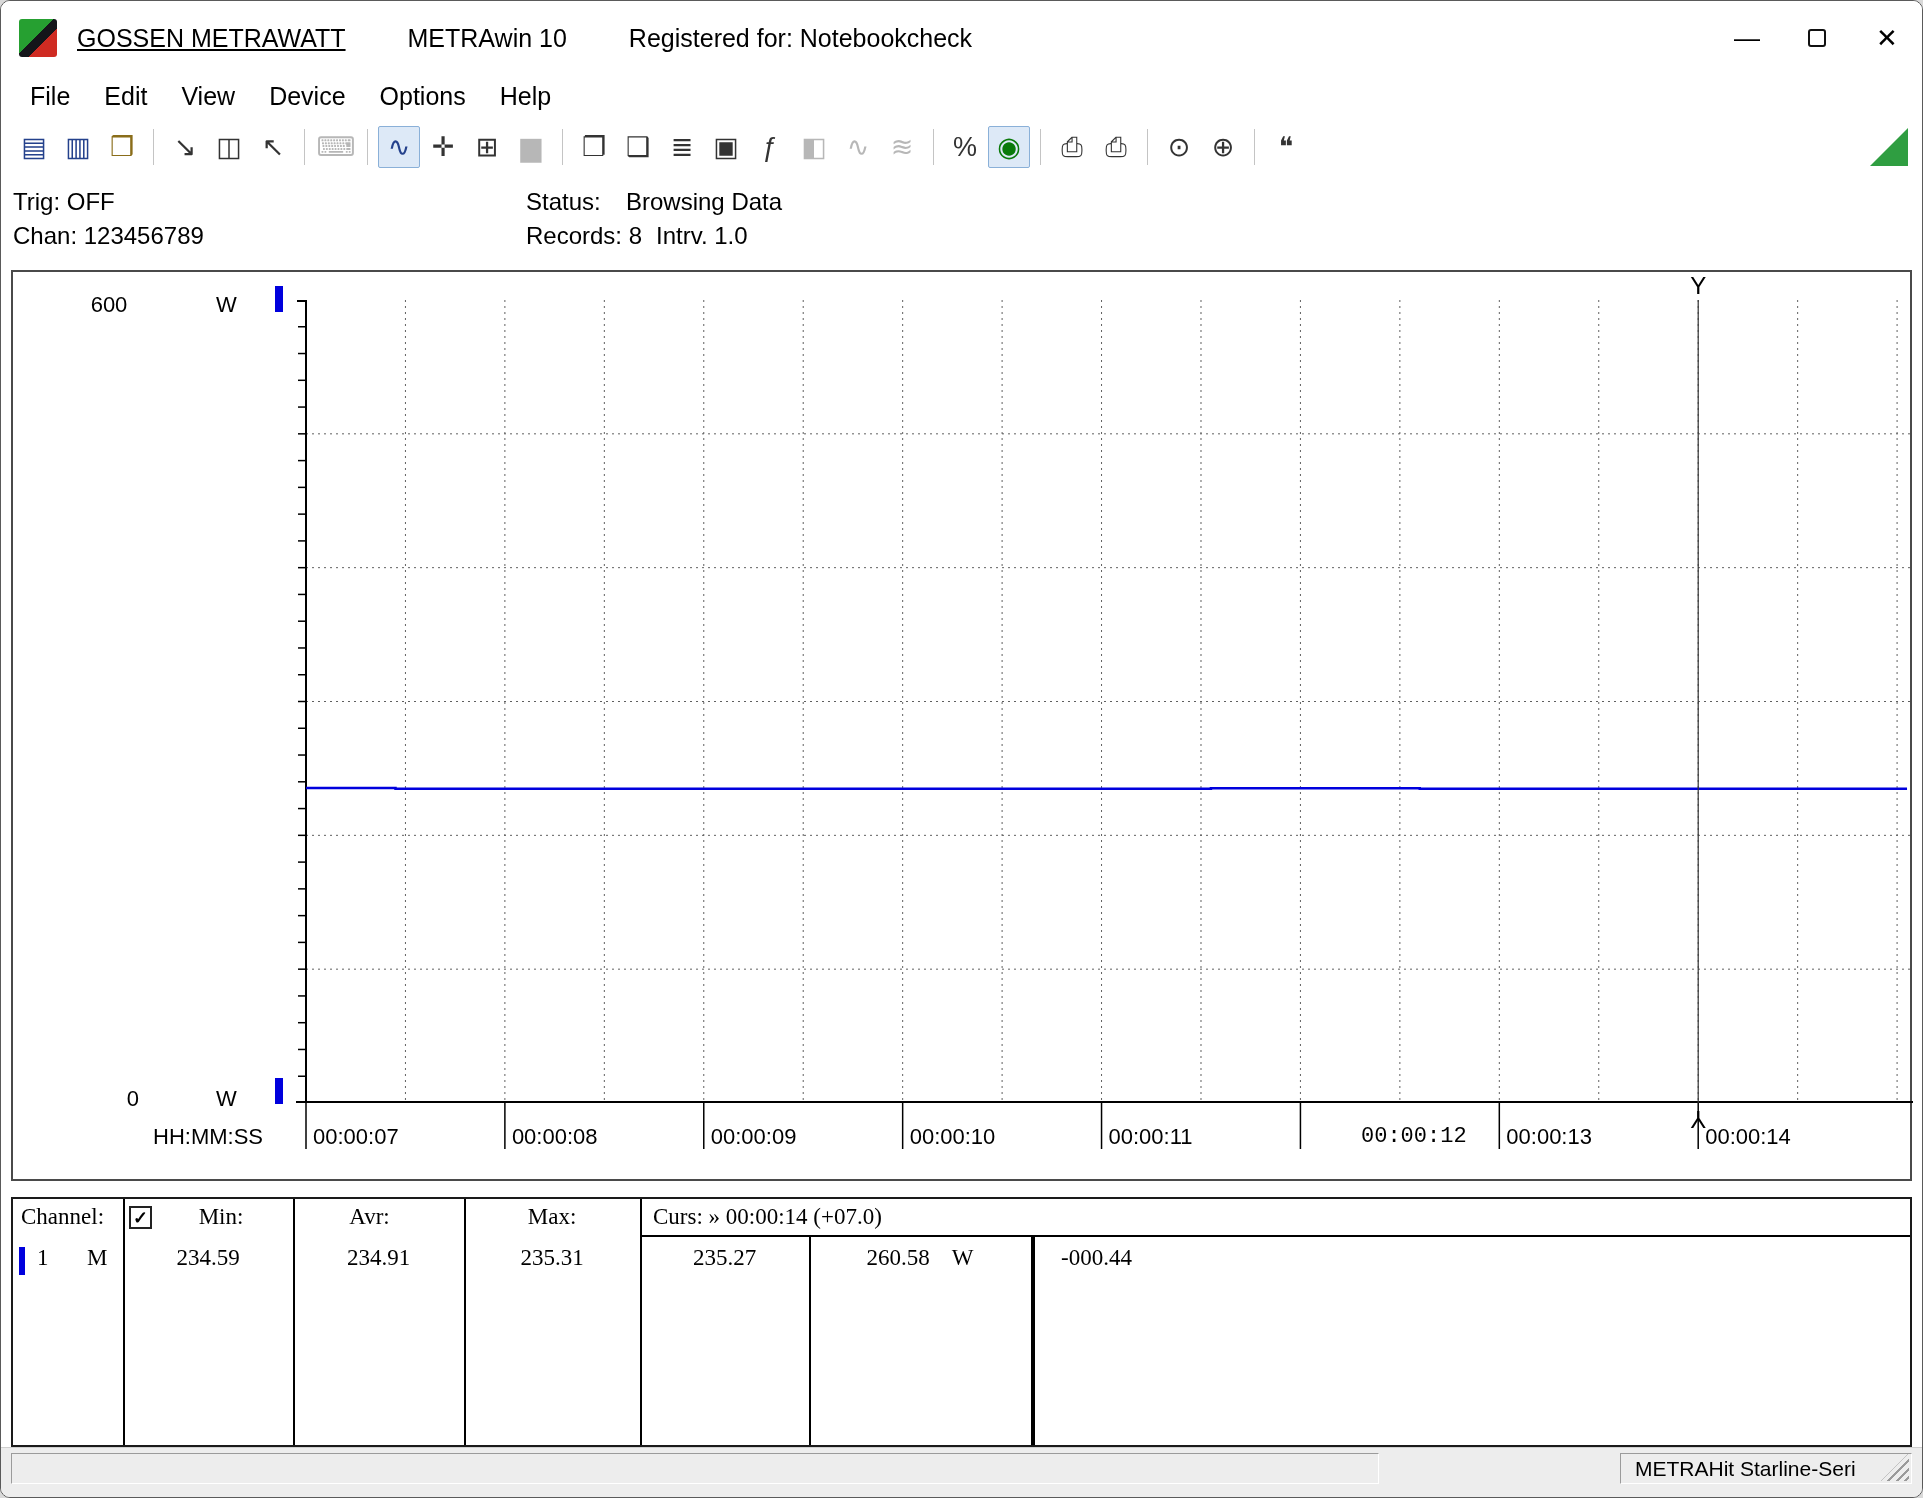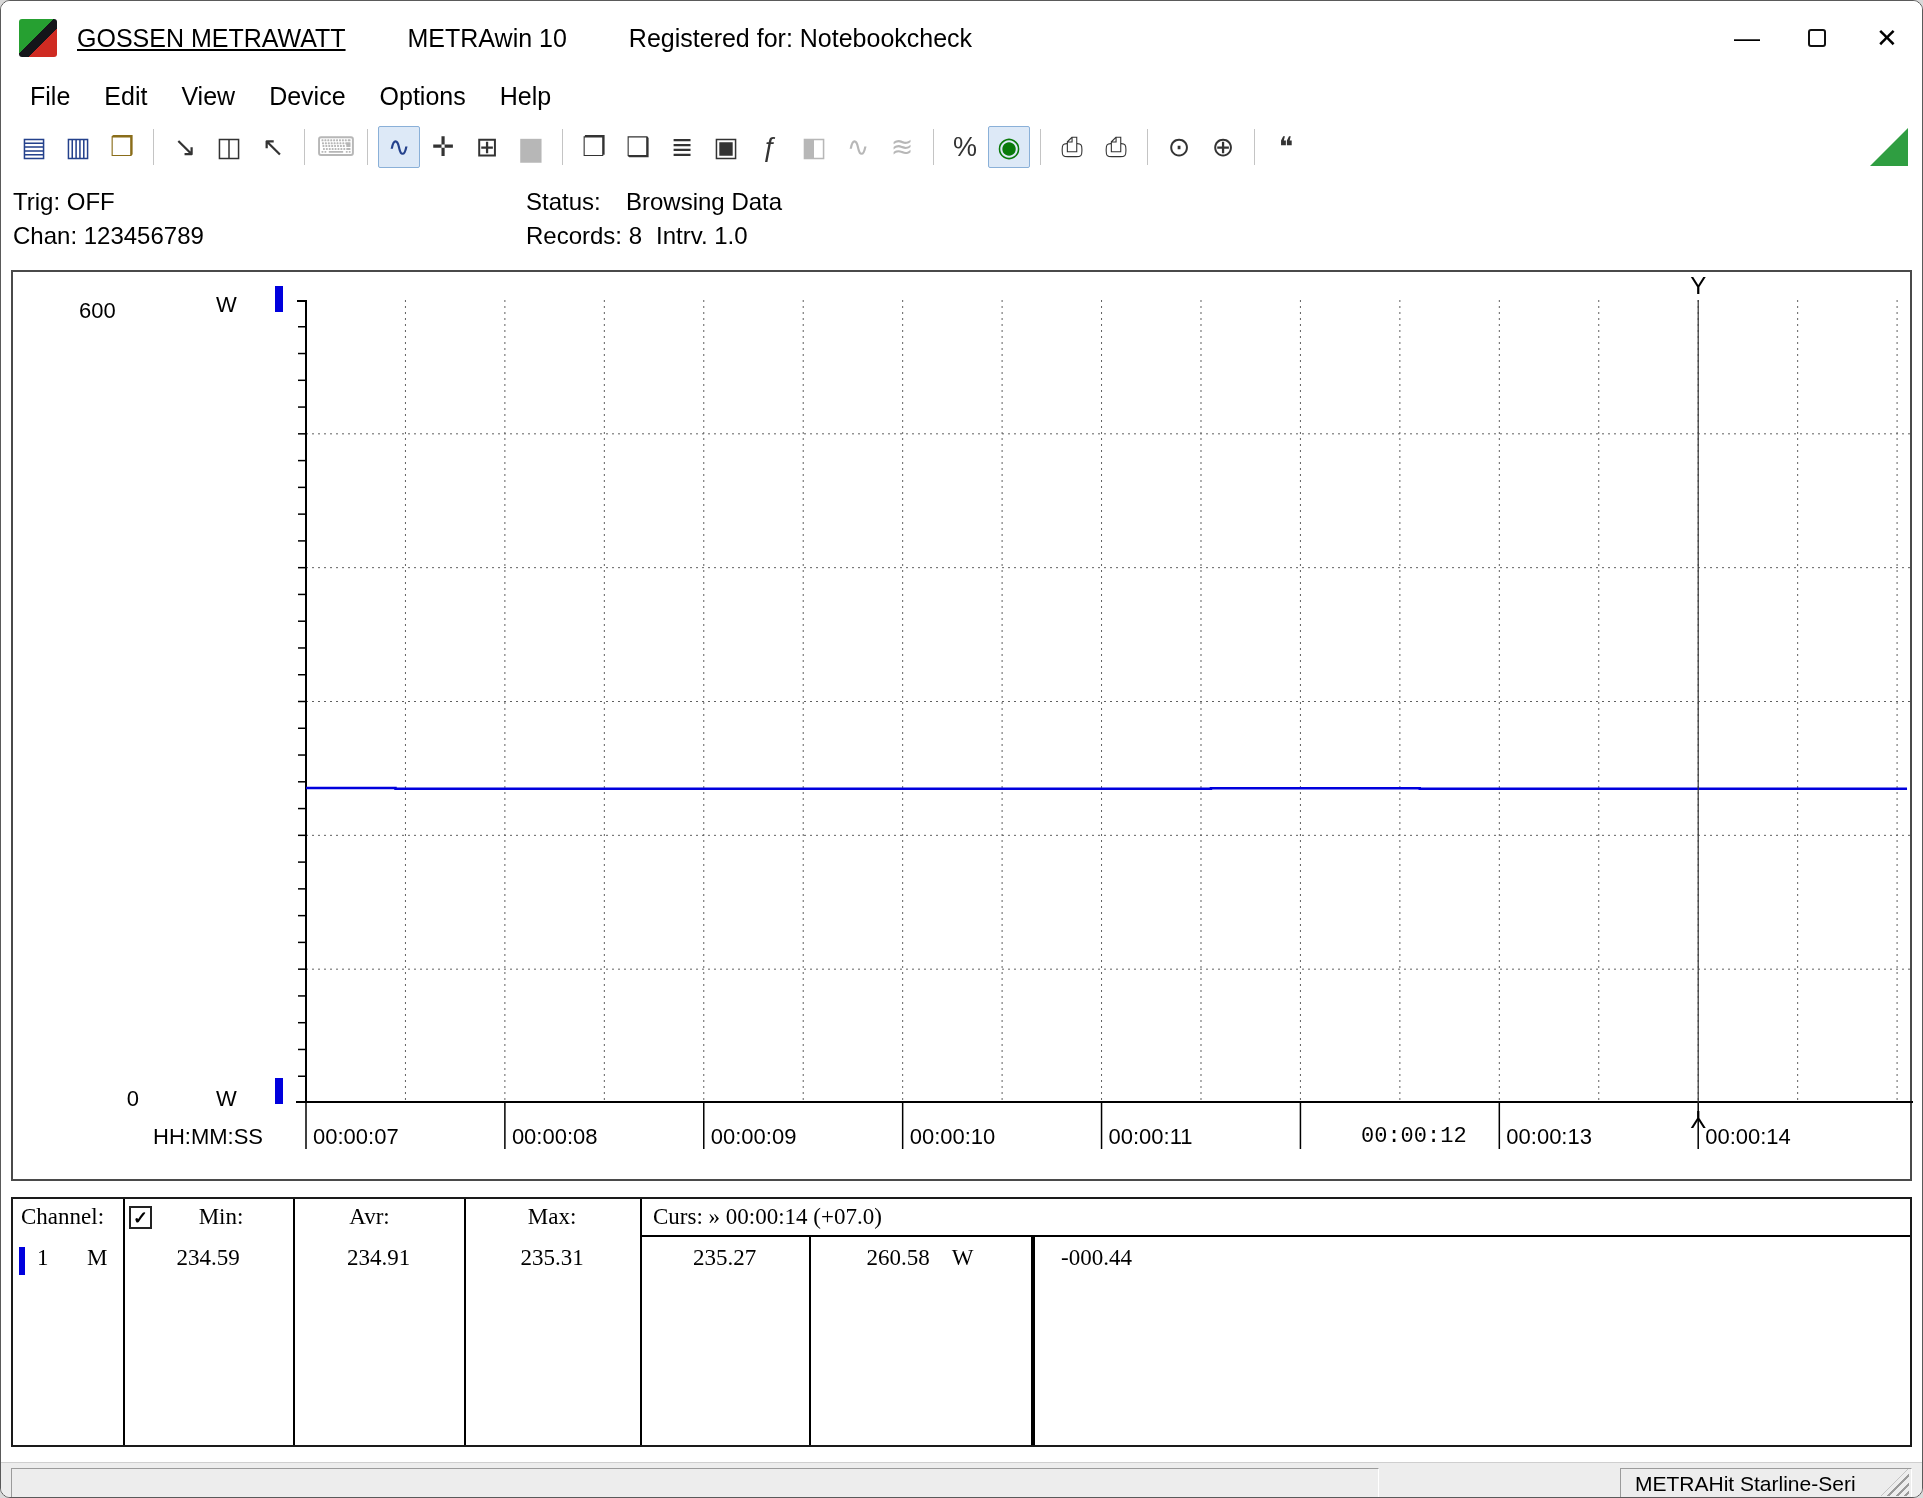--- a/index.html
+++ b/index.html
@@ -63,21 +63,21 @@
   .tcell { position:absolute; white-space:nowrap; }
   .center { text-align:center; }
   .chanbar { position:absolute; left:6px; top:48px; width:6px; height:28px; background:#0000dd; }
   .checkbox { position:absolute; left:116px; top:7px; width:23px; height:23px;
     border:2px solid #222; display:flex; align-items:center; justify-content:center;
     font-size:18px; font-weight:bold; background:#fff; }
   .hline { position:absolute; height:2px; background:#000; }
   .curs-pair { display:flex; justify-content:center; gap:22px; }
 
   
-  .statusbar { position:absolute; left:0; right:0; bottom:0; height:35px;
+  .statusbar { position:absolute; left:0; right:0; bottom:0; height:50px;
     background:#ededed; border-top:1px solid #cfcfcf; }
   .sunken { position:absolute; top:5px; height:31px; border:1px solid;
     border-color:#9b9b9b #fff #fff #9b9b9b; background:#ededed; }
   .sb-left { left:10px; width:1368px; }
   .sb-right { left:1619px; width:292px; font-size:21px; display:flex; align-items:center; padding-left:14px; }
   .grip { position:absolute; right:2px; bottom:2px; width:28px; height:28px;
     clip-path:polygon(100% 0,100% 100%,0 100%);
     background:repeating-linear-gradient(135deg,#9a9a9a 0 2px,#ededed 2px 6px); }
 </style>
 </head>
@@ -153,21 +153,21 @@
   <div class="info">
     <span style="left:12px;top:12px">Trig: OFF</span>
     <span style="left:12px;top:46px">Chan: 123456789</span>
     <span style="left:525px;top:12px">Status:</span>
     <span style="left:625px;top:12px">Browsing Data</span>
     <span style="left:525px;top:46px">Records: 8</span>
     <span style="left:655px;top:46px">Intrv. 1.0</span>
   </div>
 
   <div class="chart-panel">
-    <span class="axis-label" style="left:66px;top:26px;width:60px;text-align:left">600</span>
+    <span class="axis-label" style="left:66px;top:20px;width:60px;text-align:center">600</span>
     <span class="axis-label" style="left:203px;top:20px">W</span>
     <div class="ymark" style="top:14px"></div>
 
     <span class="axis-label" style="left:66px;top:814px;width:60px;text-align:right">0</span>
     <span class="axis-label" style="left:203px;top:814px">W</span>
     <div class="ymark" style="top:806px"></div>
 
     <svg class="plot-svg" id="plotsvg" width="1607" height="803">
         <line x1="99.4430693069307" y1="0" x2="99.4430693069307" y2="803" stroke="#606060" stroke-width="1" stroke-dasharray="2 4"></line>
         <line x1="198.8861386138614" y1="0" x2="198.8861386138614" y2="803" stroke="#606060" stroke-width="1" stroke-dasharray="2 4"></line>

